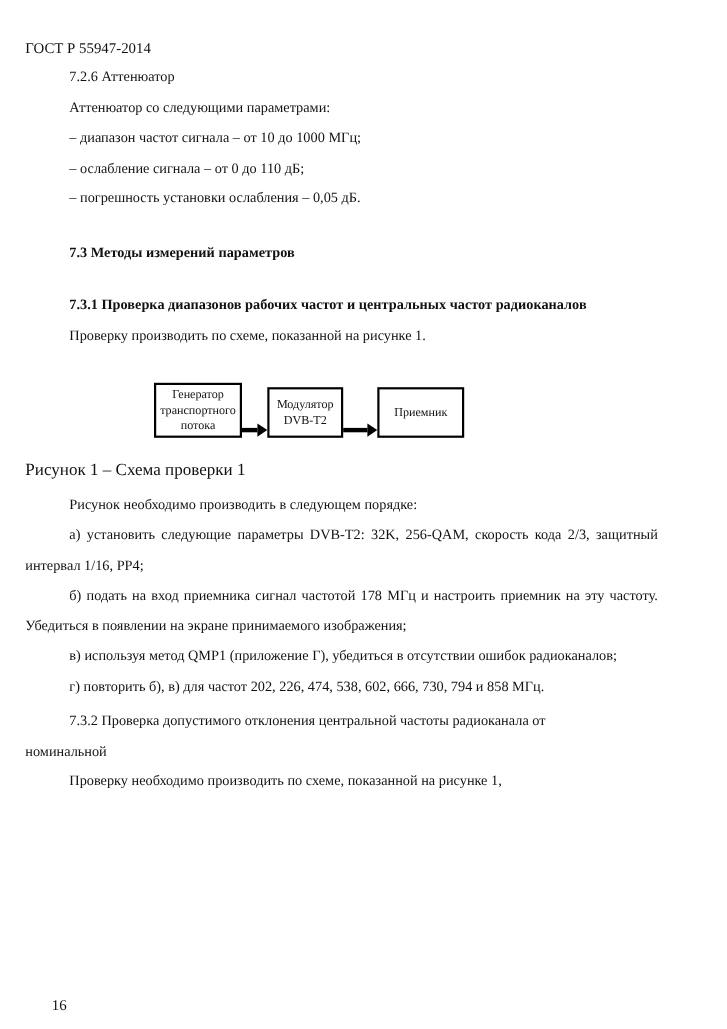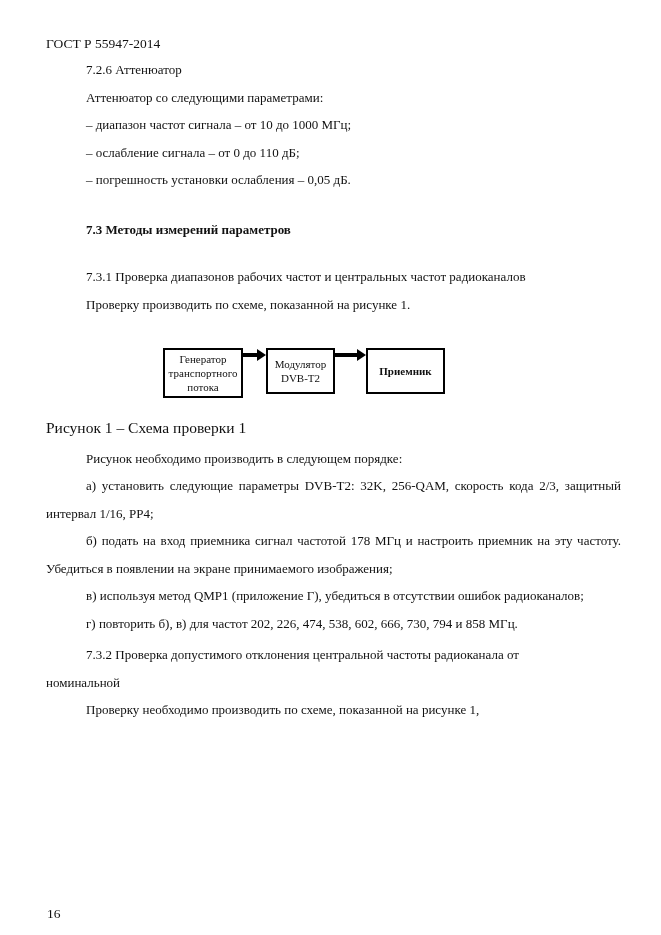--- a/index.html
+++ b/index.html
@@ -12,21 +12,21 @@
     width: 661px;
     height: 935px;
     background: #ffffff;
     color: #111111;
     font-family: "Liberation Serif", "DejaVu Serif", serif;
     overflow: hidden;
     box-sizing: border-box;
     padding-top: 36px;
   }
   .content {
-    margin: 0 46px;
+    margin: 0 23px;
     width: 575px;
   }
   .doc-header {
     font-size: 13.5px;
     line-height: 15px;
     margin-bottom: 5px;
     text-align: left;
   }
   .para {
     margin: 0;
@@ -42,47 +42,48 @@
     max-width: 545px;
   }
   .bold {
     font-weight: bold;
   }
   .mt-section {
     margin-top: 22px;
   }
   .mt-subsection {
     margin-top: 20px;
+    font-weight: bold;
   }
   .mt-732 {
     margin-top: 4px;
   }
   
   .diagram {
     margin-top: 30px;
     margin-left: 117px;
     height: 50px;
     display: flex;
-    align-items: flex-start;
+    align-items: flex-end;
   }
   .dbox {
     box-sizing: border-box;
     border: 2px solid #000000;
     background: #ffffff;
     display: flex;
     align-items: center;
     justify-content: center;
     text-align: center;
     font-size: 11px;
     line-height: 1.28;
     padding: 1px 2px;
   }
   .dbox.b1 { width: 80px; height: 50px; }
   .dbox.b2 { width: 69px; height: 46px; }
-  .dbox.b3 { width: 79px; height: 46px; font-weight: bold; }
+  .dbox.b3 { width: 79px; height: 46px; }
   .arrow {
     display: flex;
     align-items: center;
     height: 14px;
   }
   .arrow.a1 { width: 23px; }
   .arrow.a2 { width: 31px; }
   .arrow .shaft {
     flex: 1;
     height: 4px;

